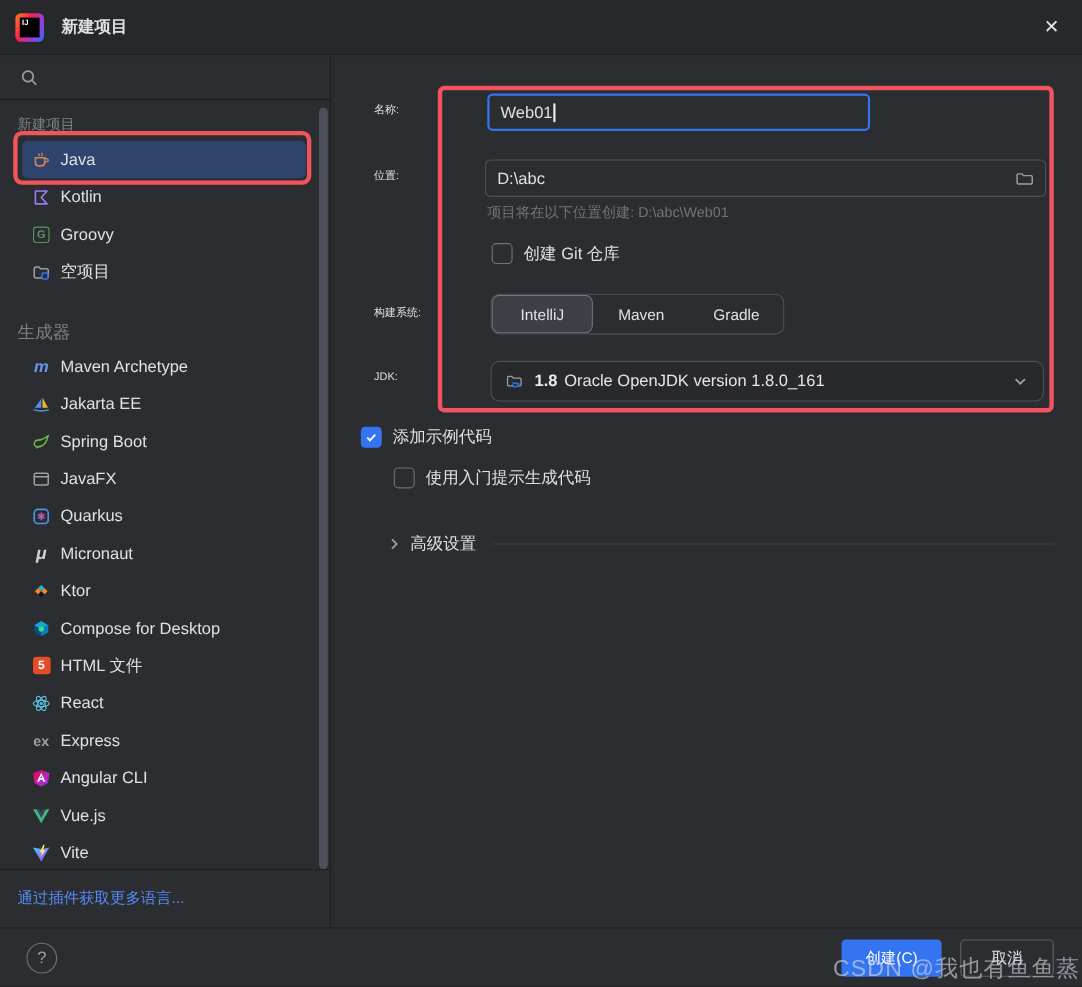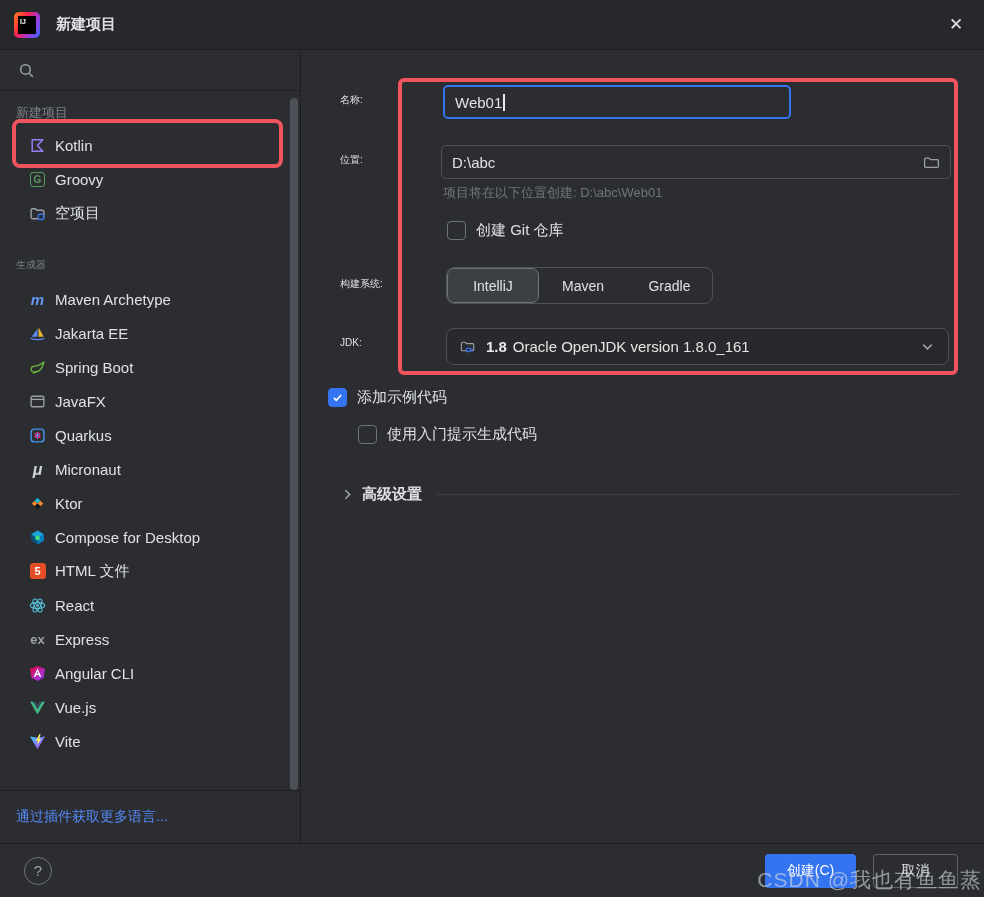--- a/index.html
+++ b/index.html
@@ -17,21 +17,21 @@
   .win-title { margin-left:16px; font-size:15px; font-weight:600; color:#dfe1e5; }
   .close-btn { margin-left:auto; width:28px; height:28px; display:flex; align-items:center;
                justify-content:center; font-size:17px; color:#dfe1e5; cursor:pointer; }
 
   
   .sidebar { position:absolute; left:0; top:51px; width:301px; bottom:54px;
              border-right:1px solid #1e1f22; background:#2b2d30; }
   .search-row { height:40px; border-bottom:1px solid #1e1f22; display:flex; align-items:center; padding-left:18px; }
   .side-scroll { position:absolute; top:41px; left:0; right:0; bottom:53px; overflow:hidden; }
   .side-header { height:36px; padding:12px 0 0 16px; font-size:13px; color:#7c8086; }
-  .gen-header  { height:52px; padding:28px 0 0 16px; font-size:10px; color:#7c8086; }
+  .gen-header  { height:52px; padding:28px 0 0 16px; font-size:16px; color:#7c8086; }
   .side-item { height:34px; margin:0 22px 0 20px; display:flex; align-items:center; gap:9px;
                padding-left:9px; border-radius:5px; font-size:15px; color:#dfe1e5; cursor:pointer; }
   .side-item.sel { background:#2e436e; }
   .ic { width:17px; height:17px; flex:0 0 auto; display:flex; align-items:center; justify-content:center; }
   .ic svg { width:17px; height:17px; display:block; }
   .tx-ic { font-size:13px; line-height:17px; }
   .badge5 { width:16px; height:16px; background:#e44d26; color:#fff; border-radius:3px;
             font-size:11px; font-weight:bold; display:flex; align-items:center; justify-content:center; }
   .gsq { width:15px; height:15px; border:1.5px solid #57965c; border-radius:3px; color:#57965c;
          font-size:10px; font-weight:bold; display:flex; align-items:center; justify-content:center; }
@@ -104,20 +104,30 @@
         <svg viewBox="0 0 16 16">
             <circle cx="7" cy="7" r="4.5" fill="none" stroke="#9da0a8" stroke-width="1.4"></circle>
             <path d="M10.5 10.5 14 14" stroke="#9da0a8" stroke-width="1.4"></path>
           </svg>
       </span>
     </div>
 
     <div class="side-scroll">
       <div class="side-header">新建项目</div>
 
+      <div class="side-item sel">
+        <span class="ic">
+          <svg viewBox="0 0 16 16">
+              <path d="M3 6h8v4.2A3 3 0 0 1 8 13H6a3 3 0 0 1-3-2.8z" fill="none" stroke="#d08756" stroke-width="1.4"></path>
+              <path d="M11 6.8h1.6a1.4 1.4 0 0 1 0 2.8H11" fill="none" stroke="#d08756" stroke-width="1.2"></path>
+              <path d="M5.6 2.3c.9.8.9 1.6 0 2.4M8.2 2c.9.9.9 1.9 0 2.8" stroke="#d08756" stroke-width="1" fill="none"></path>
+            </svg>
+        </span>
+        <span>Java</span>
+      </div>
 
       <div class="side-item">
         <span class="ic">
           <svg viewBox="0 0 16 16">
               <path d="M3 2.5h10L8 8l5 5.5H3z" fill="none" stroke="#9b7cf7" stroke-width="1.4" stroke-linejoin="round"></path>
             </svg>
         </span>
         <span>Kotlin</span>
       </div>
 
@@ -362,21 +372,21 @@
       <span>添加示例代码</span>
     </div>
 
     <div class="cb-row" style="left:57px;top:374px;">
       <span class="cb">
         
       </span>
       <span>使用入门提示生成代码</span>
     </div>
 
-    <div class="adv-row" style="left:38px;top:434px;right:26px;font-weight:bold;">
+    <div class="adv-row" style="left:49px;top:434px;right:26px;">
       <span class="ic">
         <svg viewBox="0 0 16 16">
             <path d="M6 4l4 4-4 4" fill="none" stroke="#9da0a8" stroke-width="1.5"></path>
           </svg>
       </span>
       <span>高级设置</span>
       <span class="adv-line"></span>
     </div>
   </div>
 

